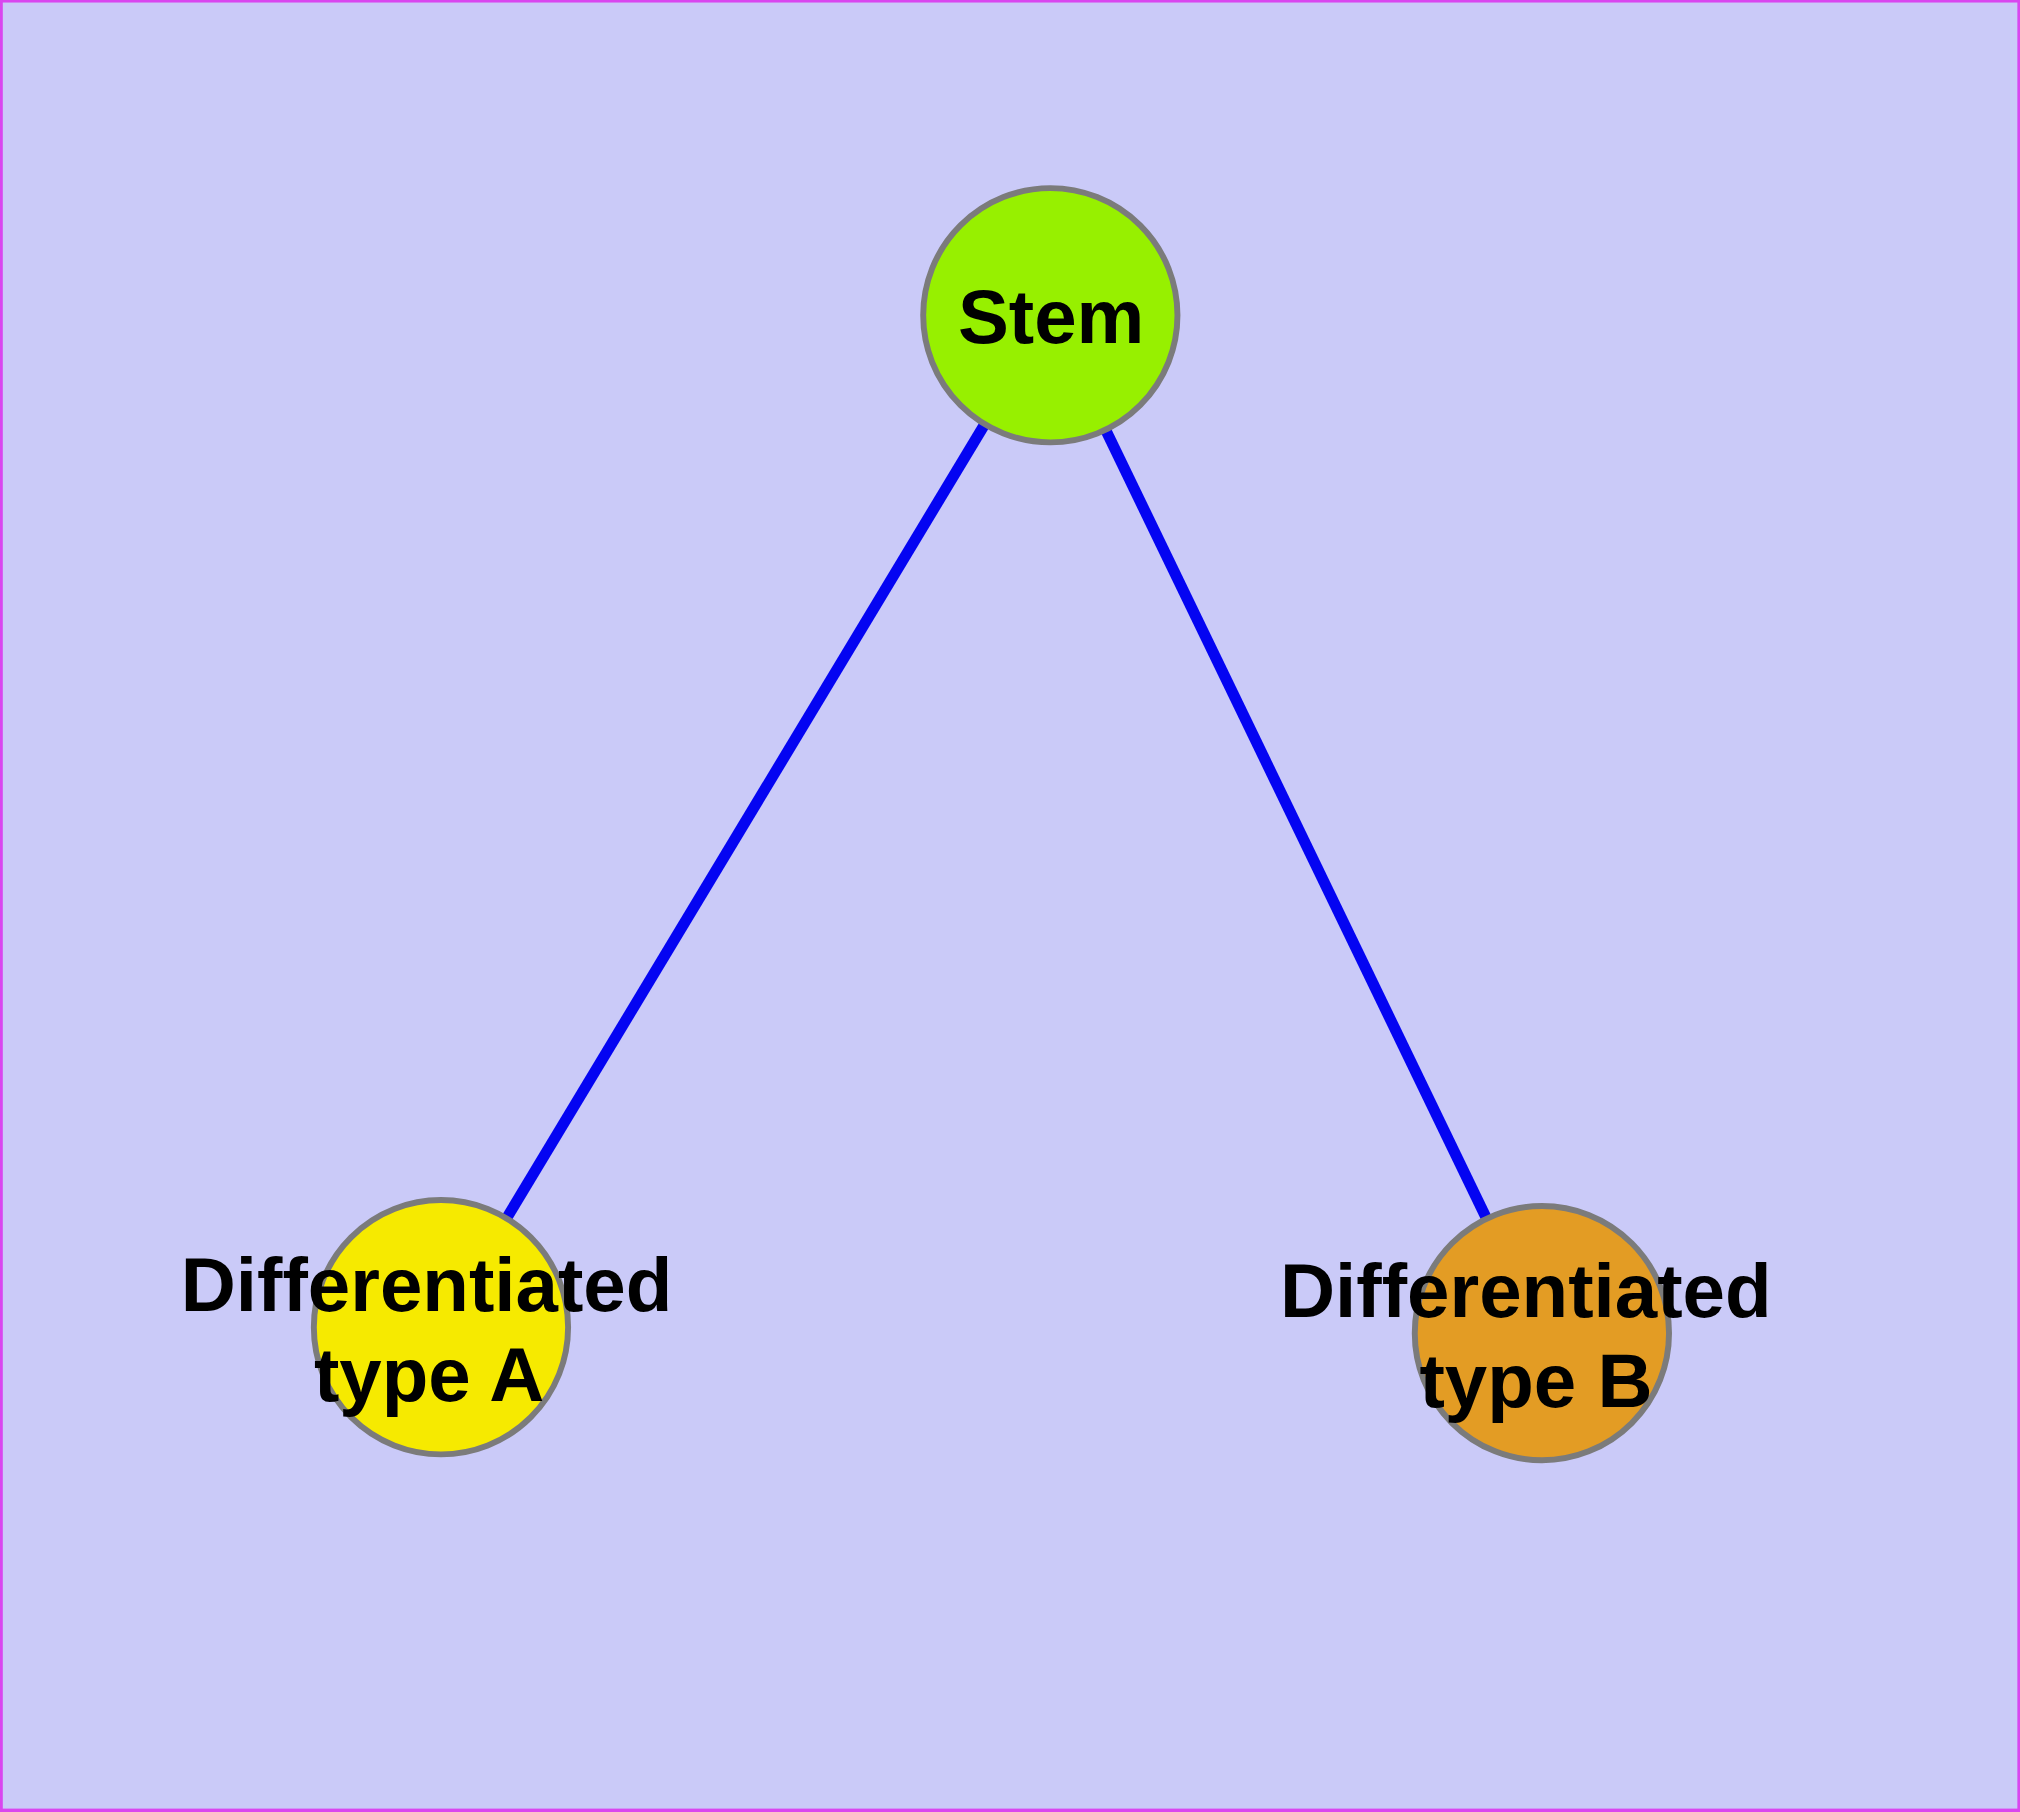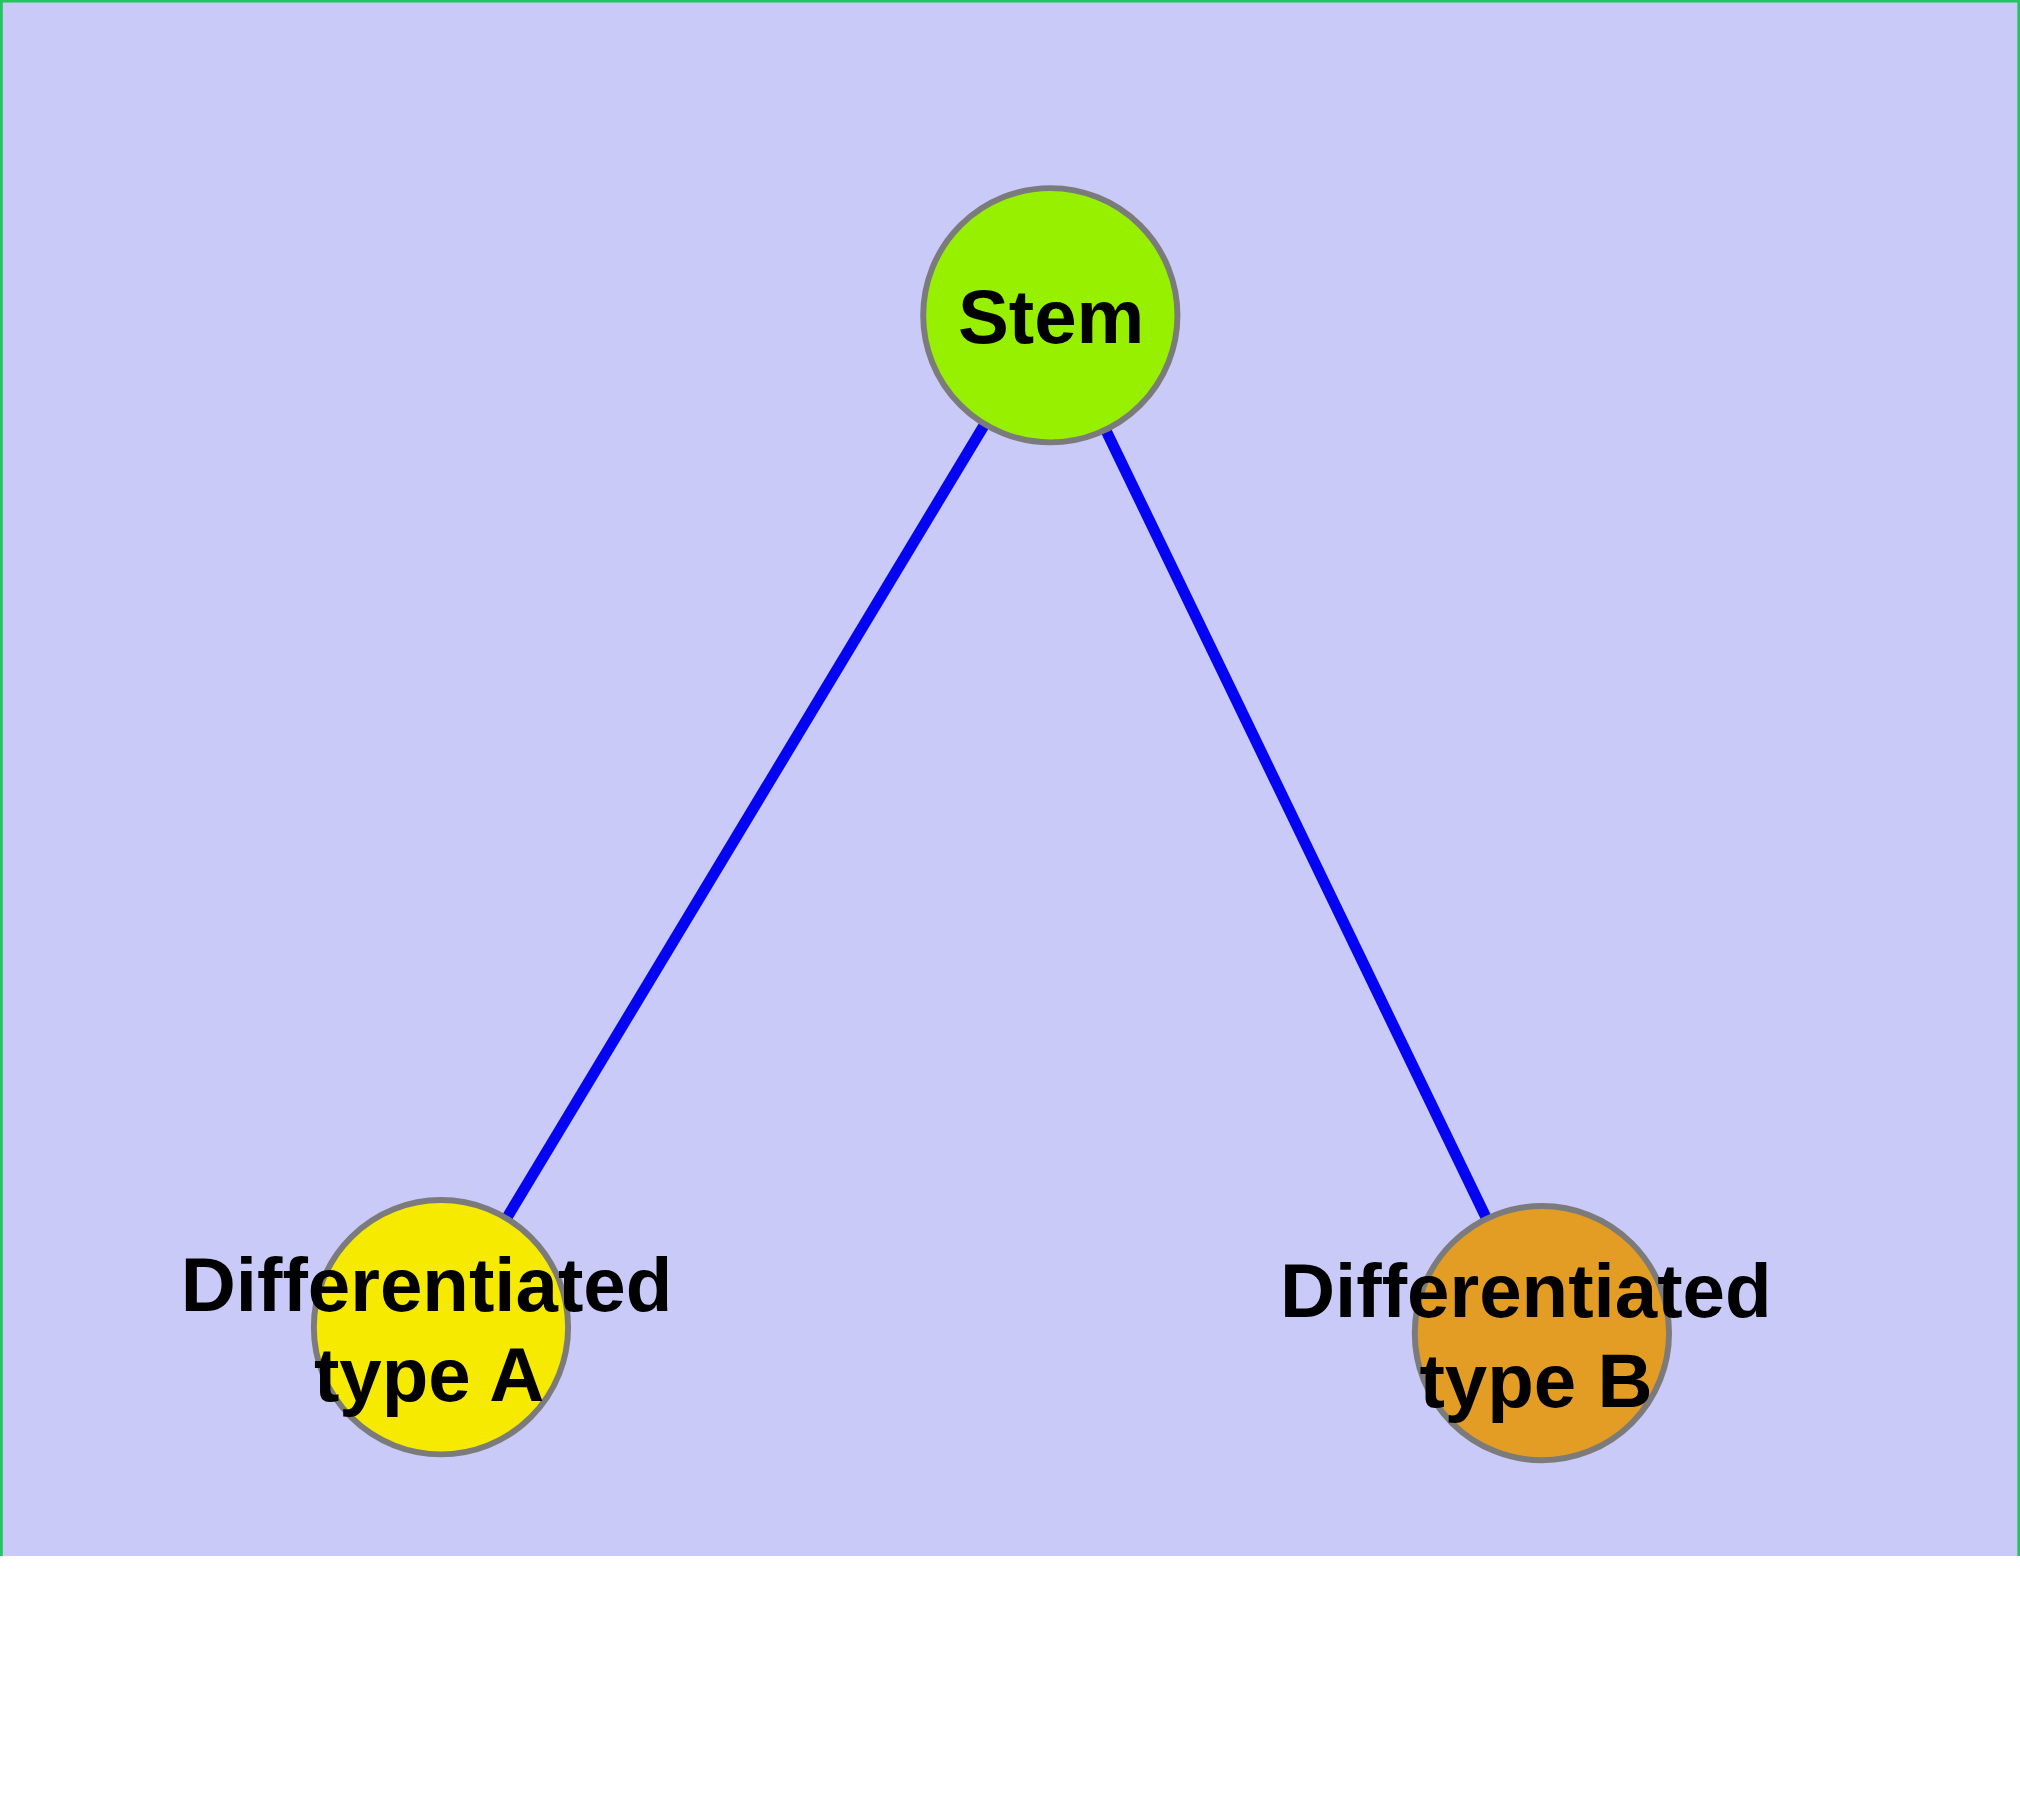--- a/index.html
+++ b/index.html
@@ -3,22 +3,22 @@
 <meta charset="utf-8">
 <style>
   html, body {
     margin: 0;
     padding: 0;
     background: #ffffff;
   }
   .stage {
     position: relative;
     width: 2021px;
-    height: 1556px;
-    background: #22c55e;
+    height: 1812px;
+    background: #d946ef;
   }
   .stage svg {
     position: absolute;
     inset: 0;
     display: block;
   }
   .node-label {
     font-family: "Liberation Sans", "DejaVu Sans", sans-serif;
     font-weight: 700;
     font-size: 90px;

